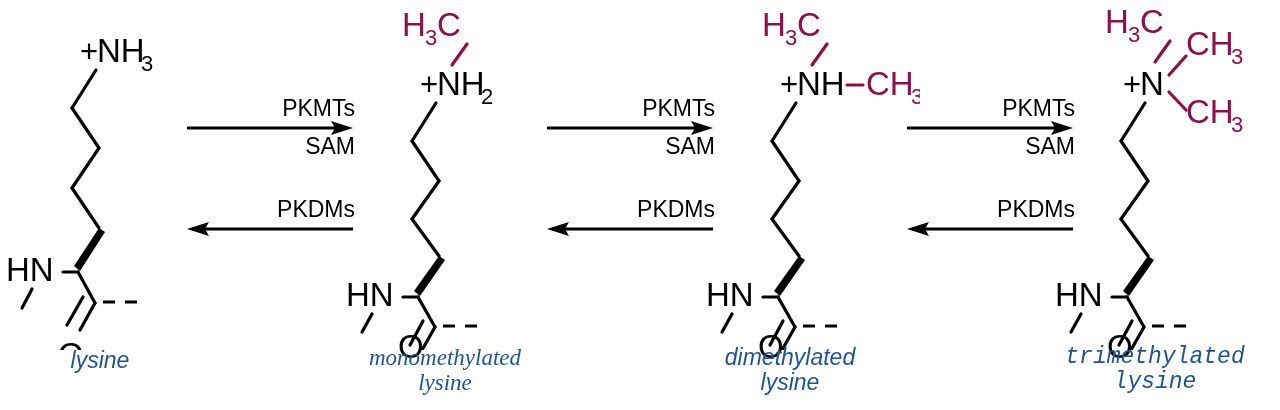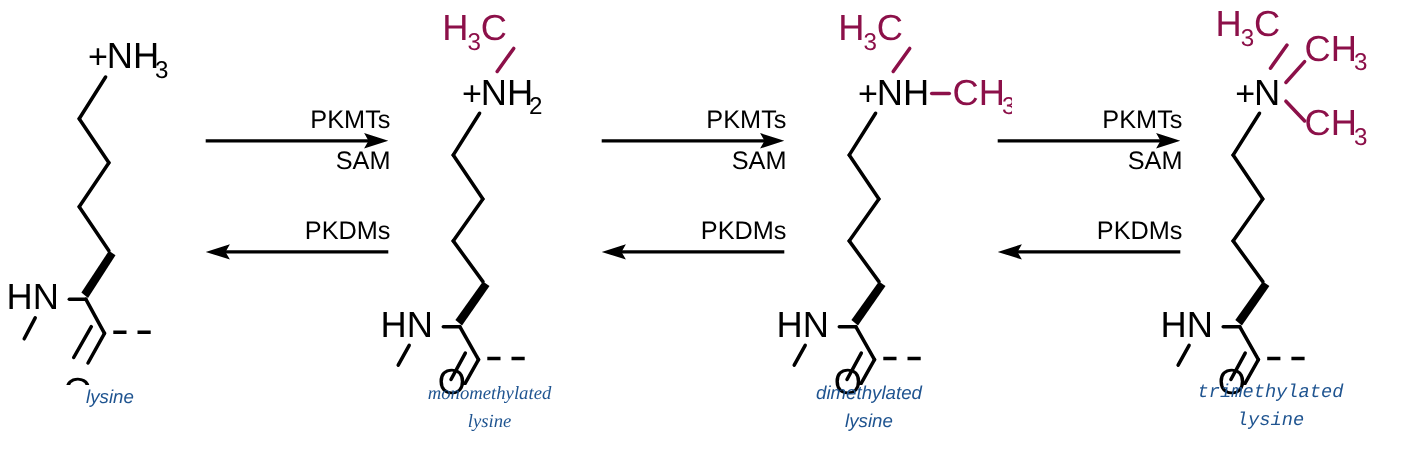--- a/index.html
+++ b/index.html
@@ -27,21 +27,21 @@
   .struct-svg, .arrow-svg {
     display: block;
   }
   .cap {
     position: absolute;
     left: 0;
     width: 100%;
     text-align: center;
     font-family: "Liberation Sans", sans-serif;
     font-style: italic;
-    font-size: 17px;
+    font-size: 23px;
     line-height: 25px;
     color: #1f5490;
     white-space: pre-line;
   }
   .rx-label {
     position: absolute;
     width: 100%;
     text-align: right;
     font-family: "Liberation Sans", sans-serif;
     font-size: 23px;

